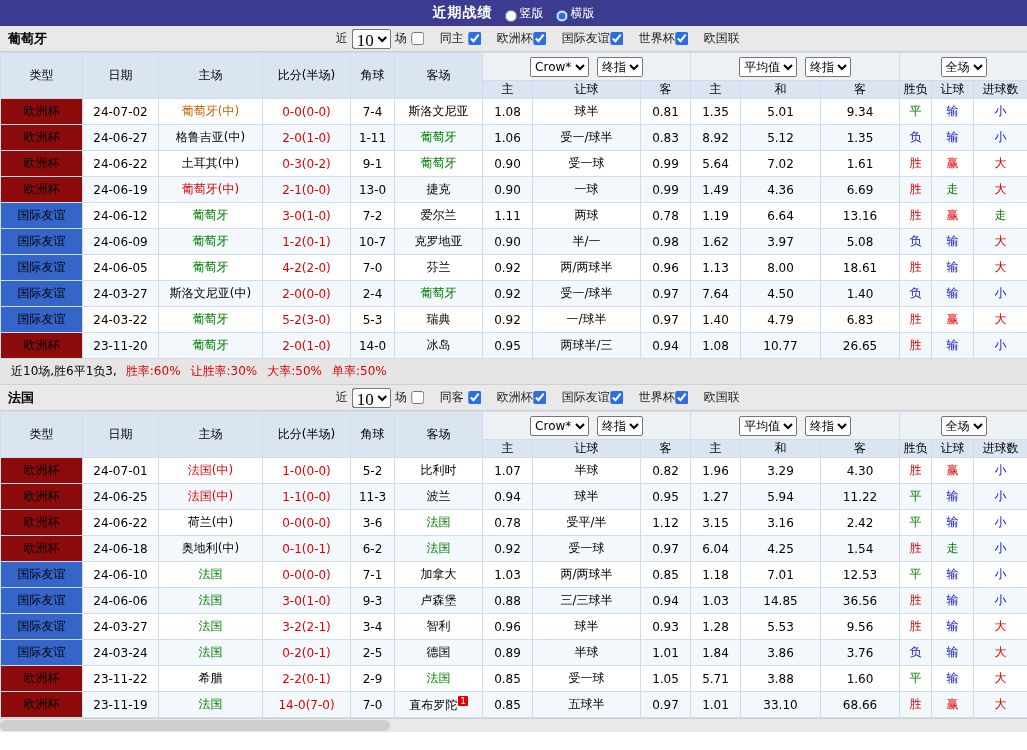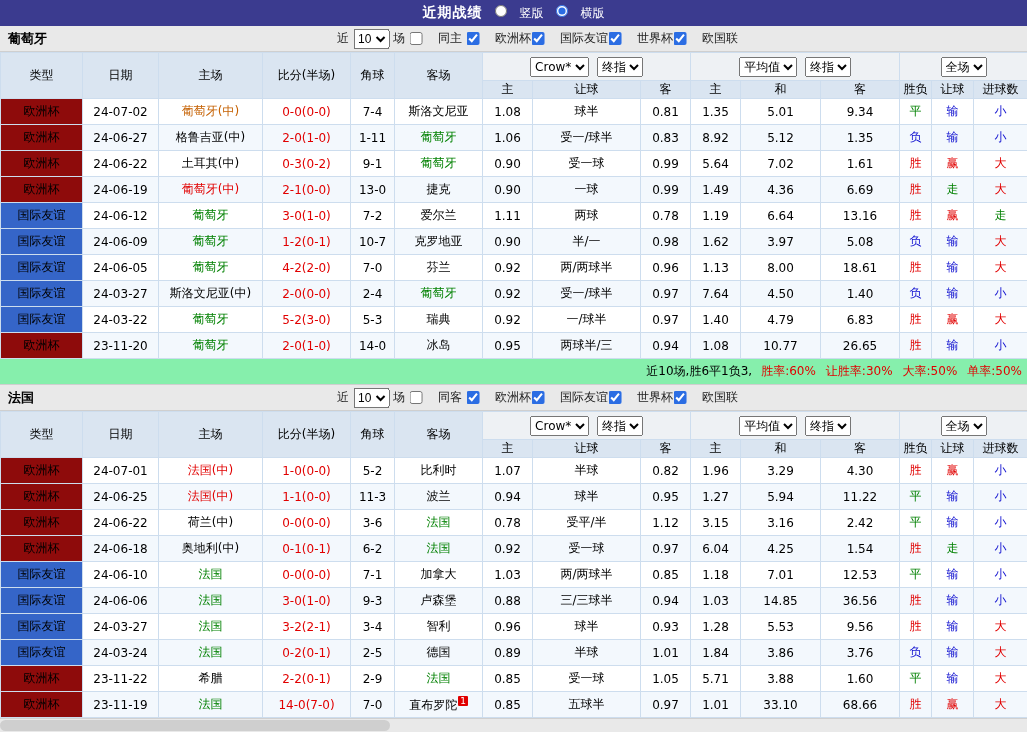--- a/index.html
+++ b/index.html
@@ -1,28 +1,28 @@
 <!DOCTYPE html>
 <html><head>
 <meta charset="utf-8">
 <style>
   * { margin:0; padding:0; box-sizing:border-box; }
   html,body { width:1027px; background:#fff; font-family:"DejaVu Sans","Liberation Sans",sans-serif; font-size:12px; color:#222; }
 
   
   .topbar { height:26px; background:#3b3b8f; color:#fff; display:flex; align-items:center; justify-content:center; gap:12px; }
   .topbar .title { font-weight:bold; font-size:14px; letter-spacing:1px; }
-  .radio-label { display:inline-flex; align-items:flex-start; gap:13px; cursor:pointer; }
+  .radio-label { display:inline-flex; align-items:flex-end; gap:3px; cursor:pointer; }
   .radio-label input { accent-color:#2b6de3; width:12px; height:12px; }
 
   
   .section-head { position:relative; height:26px; background:#e9e9e9; border-bottom:1px solid #cfcfcf; display:flex; align-items:center; padding:0 8px; }
   .team { font-weight:bold; font-size:13px; color:#000; }
   .filters { position:absolute; left:50%; transform:translateX(-44%); display:flex; align-items:center; gap:4px; white-space:nowrap; }
-  .filters select { font-size:12px; height:20px; font-family:Liberation Sans, sans-serif; }
+  .filters select { font-size:17px; height:20px; font-family:Liberation Serif, serif; }
   .cb { display:inline-flex; align-items:center; gap:16px; cursor:pointer; }
   .cb input { accent-color:#2b6de3; width:13px; height:13px; }
 
   
   table.grid { width:1027px; table-layout:fixed; border-collapse:collapse; }
   .grid th, .grid td { border:1px solid #cdddee; text-align:center; overflow:hidden; white-space:nowrap; font-weight:normal; font-size:12px; }
   .grid thead tr.h1 th { height:28px; }
   .grid thead tr.h2 th { height:15px; }
   .grid tbody td { height:26px; color:#000; }
   .grid tbody tr:nth-child(even) td { background:#f3f8fd; }
@@ -36,21 +36,21 @@
 
   .c-red    { color:#e10000 !important;margin-left:27px; }
   .c-green  { color:#008000 !important; }
   .c-blue   { color:#1010d0 !important; }
   .c-orange { color:#c56000 !important; }
   .c-black  { color:#000 !important; }
 
   sup.badge { background:#e10000; color:#fff; font-size:9px; line-height:10px; padding:0 2px; margin-left:1px; border-radius:1px; }
 
   
-  .summary { height:26px; line-height:25px; text-align:right; background:#86efac; border-bottom:1px solid #cfcfcf; }
+  .summary { height:26px; line-height:25px; text-align:left; background:#e5e5e5; border-bottom:1px solid #cfcfcf;padding-left:11px; }
   .summary .pfx { color:#000; margin-right:4px; }
   .summary .stat { color:#e10000; margin:0 5px; }
 
   
   .hscroll { height:14px; background:#e9e9e9; border-top:1px solid #d0d0d0; position:relative; }
   .hscroll .thumb { position:absolute; left:0; top:1px; height:11px; width:38%; background:#cfcfcf; border-radius:6px; }
 </style>
 </head>
 <body>
 

